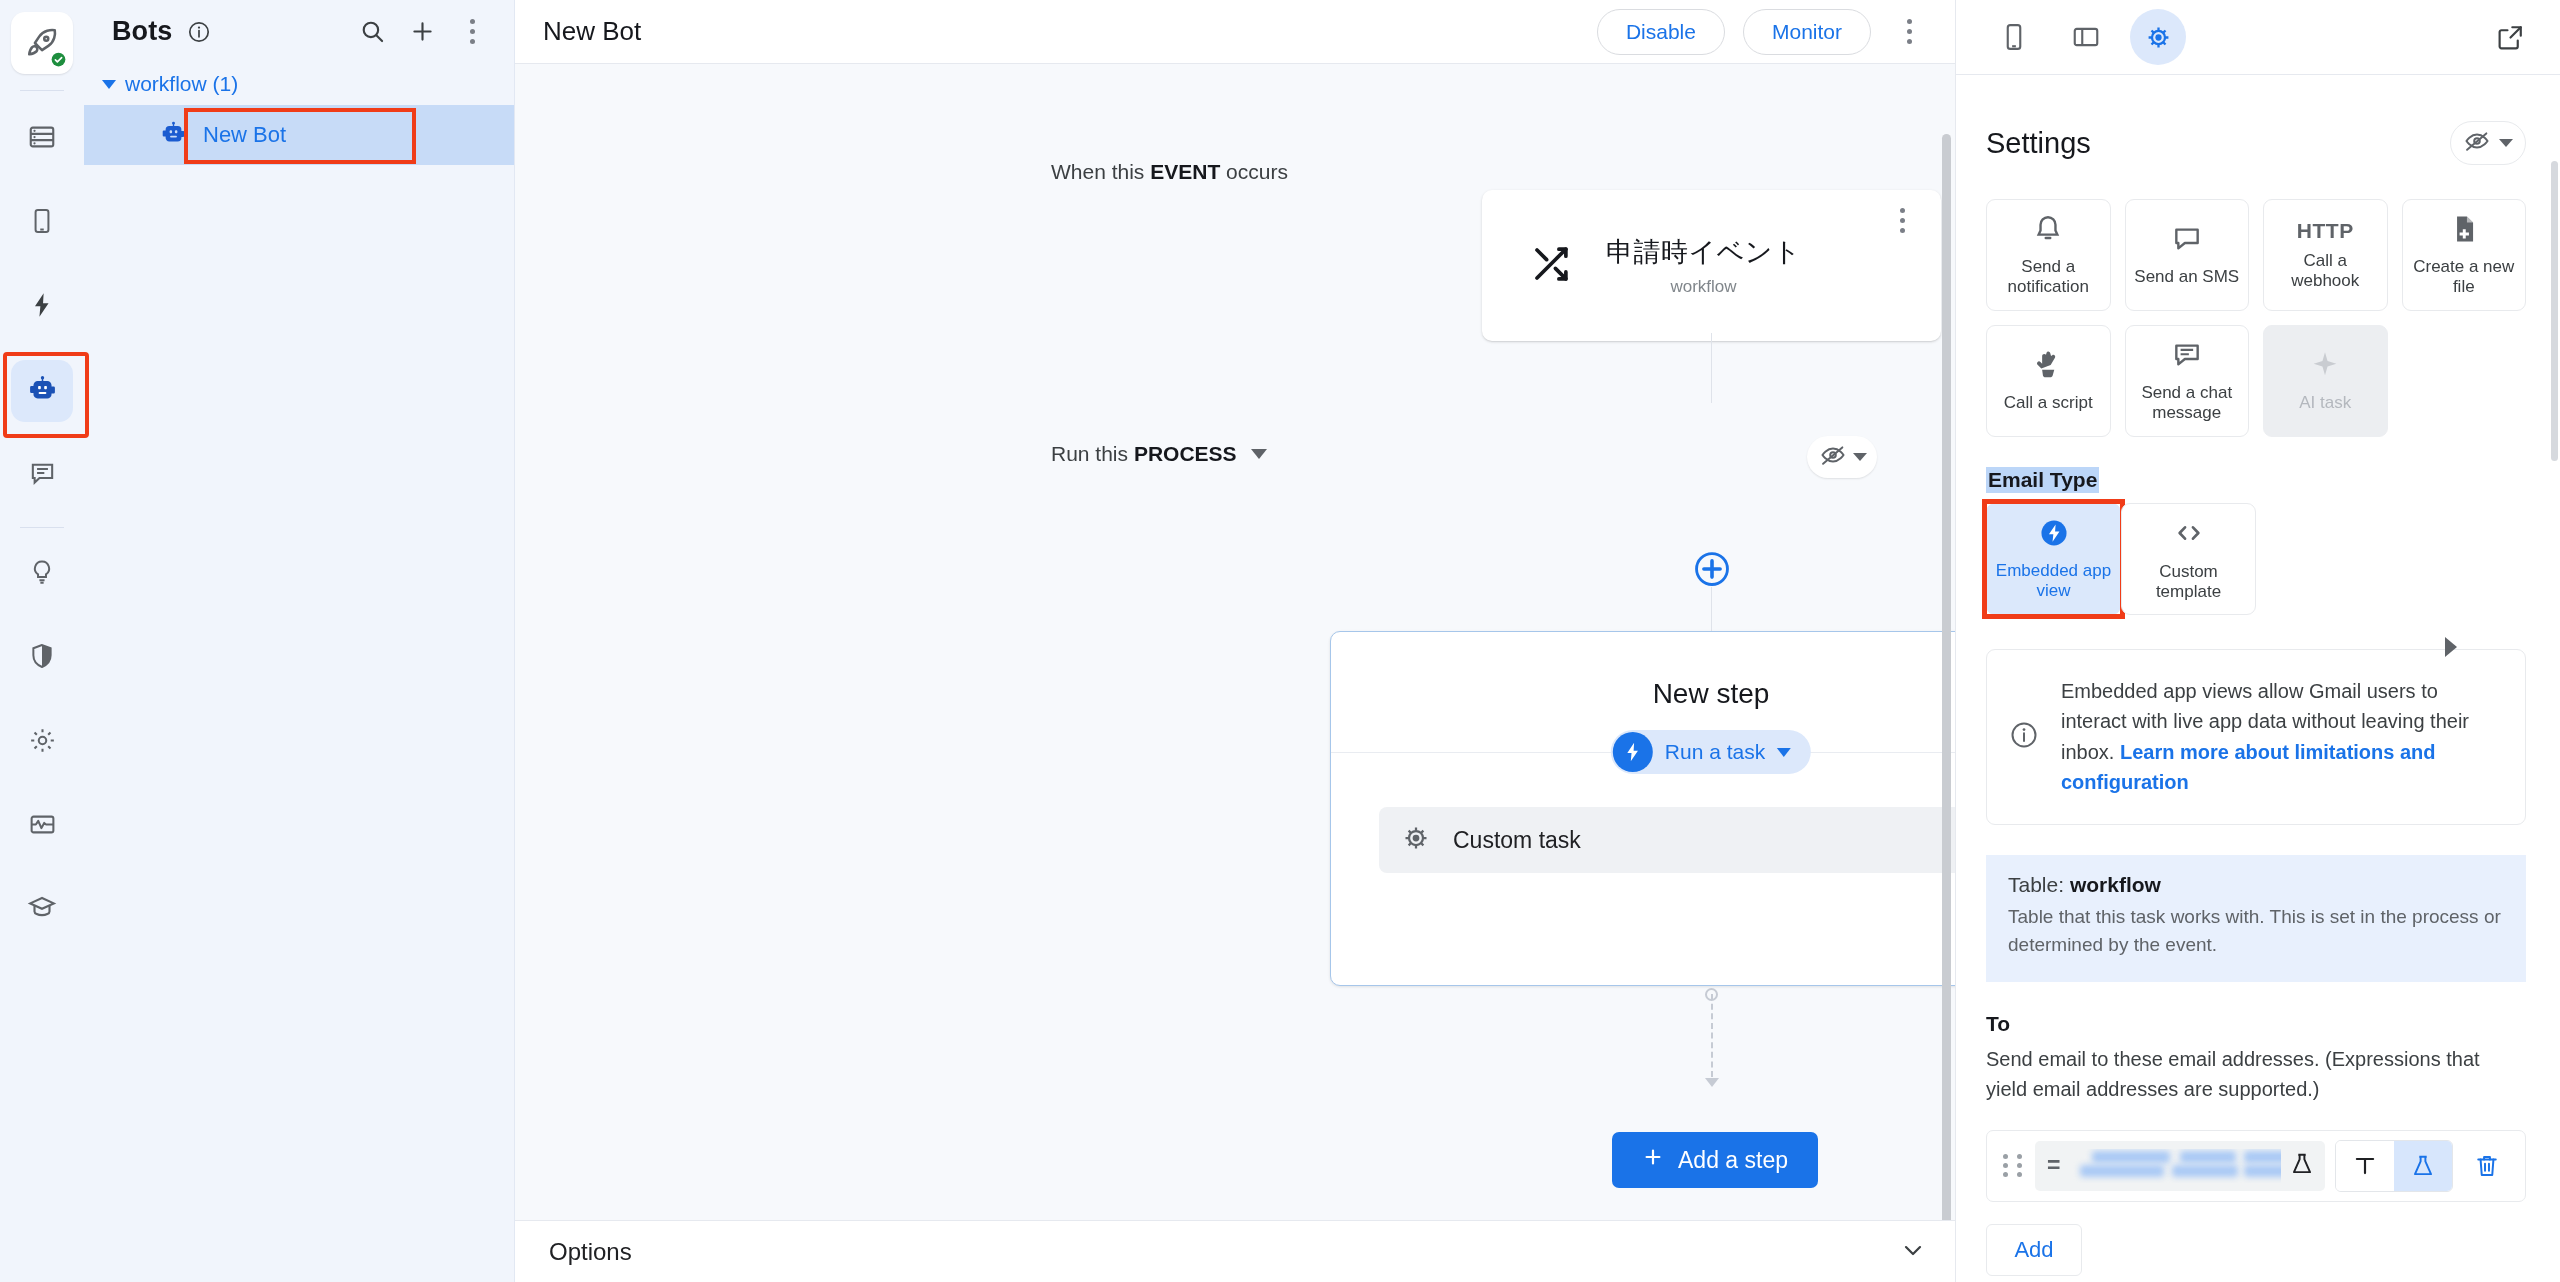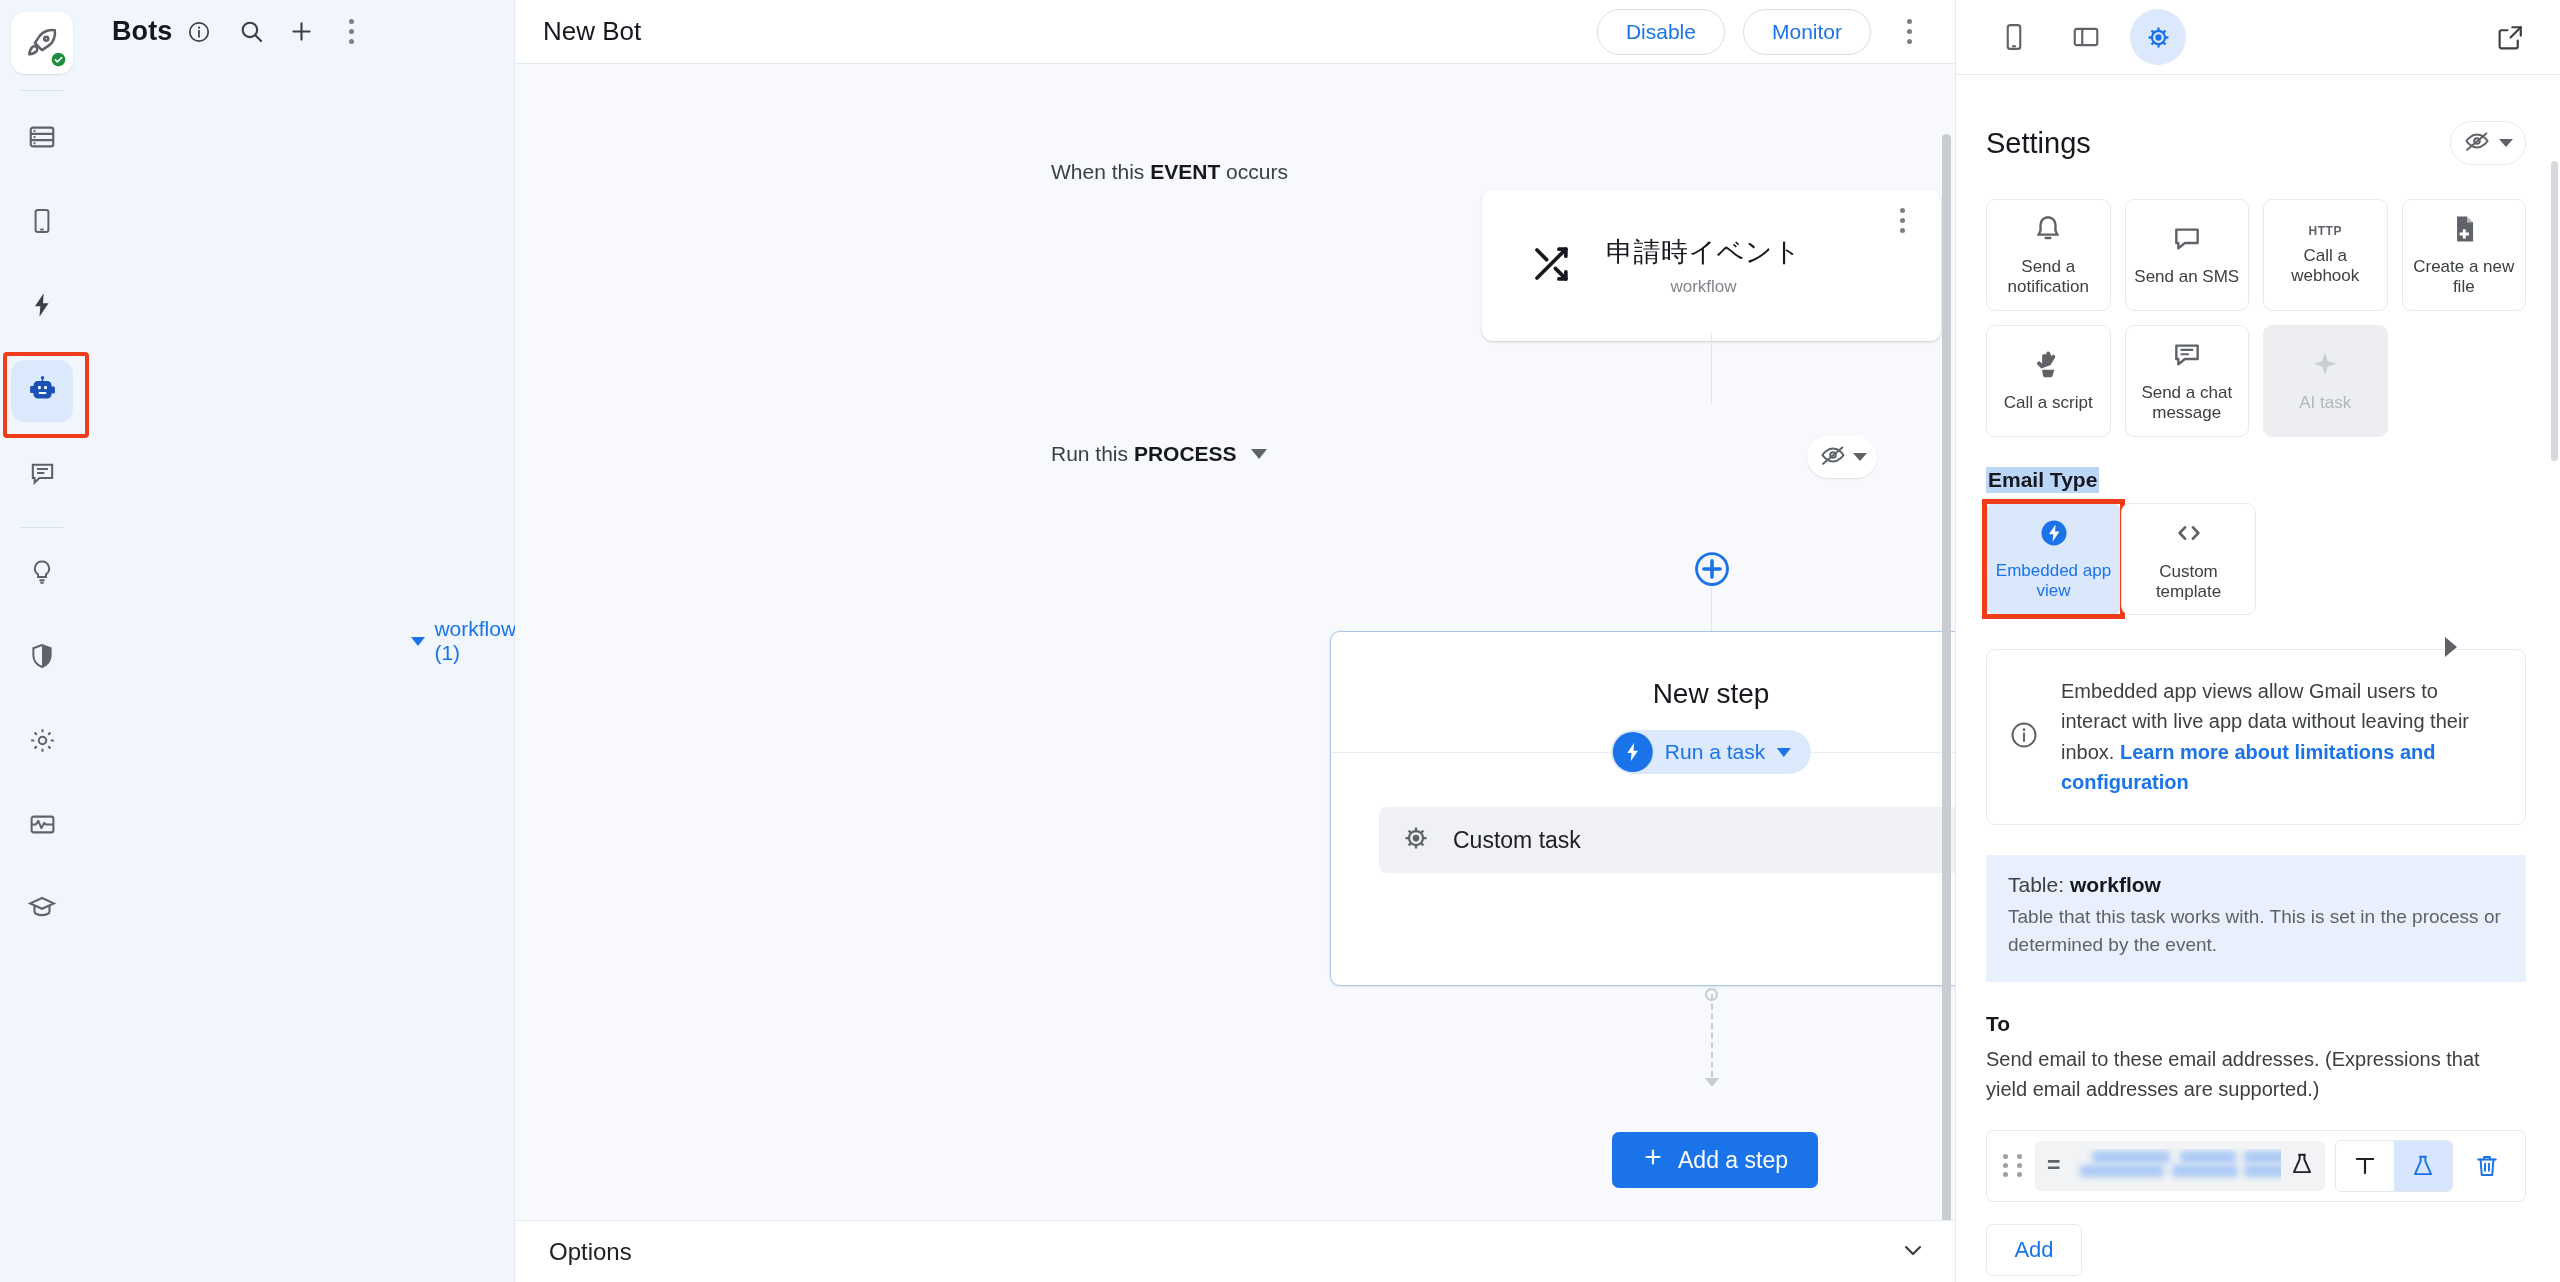--- a/index.html
+++ b/index.html
@@ -38,21 +38,21 @@
     width: 78px; height: 78px; border: 4px solid #f03c18; border-radius: 4px;
     pointer-events: none;
   }
   .rail-sep2 { width: 44px; height: 1px; background: #d9e0ee; margin: 10px 0 4px; }
 
   
   .bots {
     width: 431px; flex: 0 0 431px;
     background: #f1f5fc;
     border-right: 1px solid #e2e8f3;
-    display: flex; flex-direction: row;
+    display: flex; flex-direction: column;
   }
   .bots-head {
     height: 63px; display: flex; align-items: center;
     padding: 0 22px 0 28px; gap: 10px;
   }
   .bots-title { font-size: 27px; font-weight: 700; color: #16181d; letter-spacing: .1px; }
   .info-circle { margin-left: 5px; display:flex; }
   .bots-head .spacer { flex: 1; }
   .hicon { width: 40px; height: 40px; display:flex; align-items:center; justify-content:center; border-radius:50%; }
 
@@ -242,21 +242,21 @@
   }
   .tile-lbl { font-size: 17px; color: #3c4043; text-align: center; line-height: 1.2; }
   .tile.sel { background: #dbe8fb; border-color: #dbe8fb; }
   .tile.sel .tile-lbl { color: #1a73e8; }
   .tile.sel::after {
     content: ""; position: absolute; left: -5px; top: -5px; right: -5px; bottom: -5px;
     border: 5px solid #f03c18; pointer-events: none;
   }
   .tile.disabled { background: #eceef1; border-color: #eceef1; }
   .tile.disabled .tile-lbl { color: #b4b8be; }
-  .tile-http { font-size: 12px; font-weight: 700; color: #5f6368; letter-spacing: .6px; }
+  .tile-http { font-size: 21px; font-weight: 700; color: #5f6368; letter-spacing: .6px; }
 
   .emailtype-lbl {
     margin-top: 30px; font-size: 21px; font-weight: 700; color: #16181d;
     background: #bcd6f8; display: inline-block; padding: 1px 2px;
   }
   .tile-grid2 {
     display: grid; grid-template-columns: repeat(4, 1fr); margin-top: 10px;
   }
 
   .infobox {

